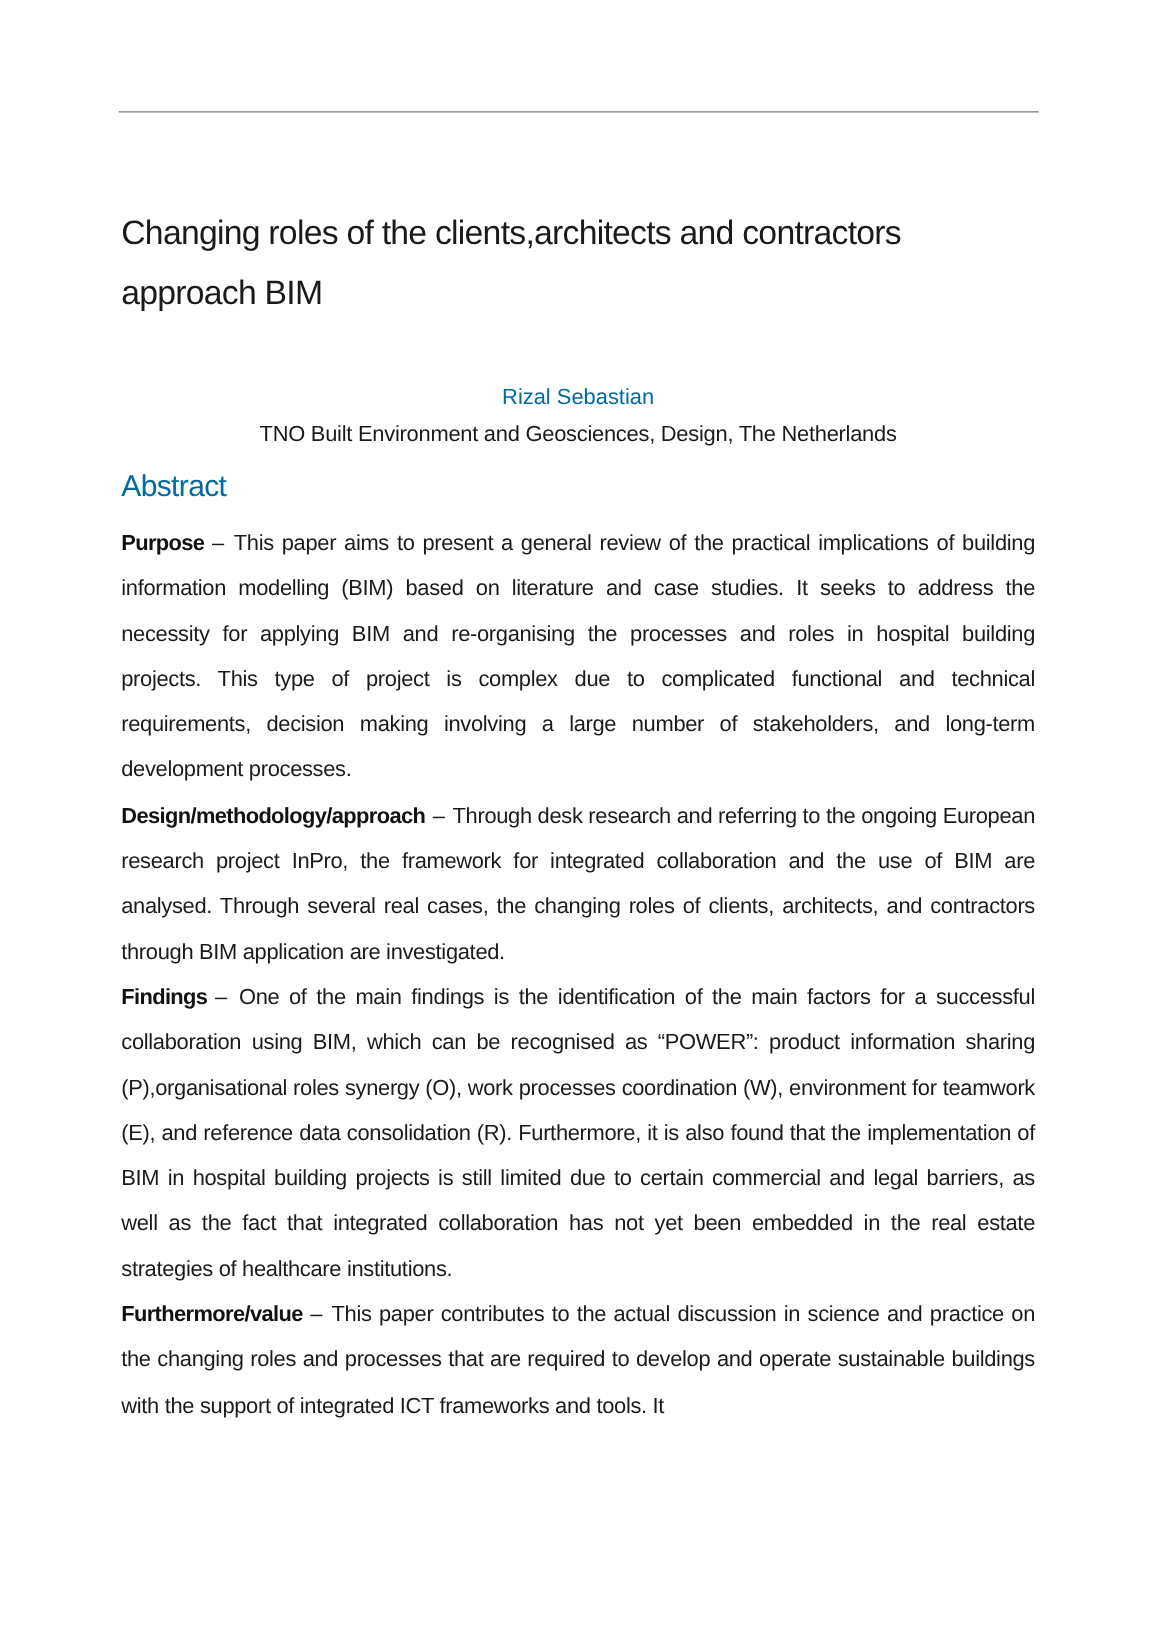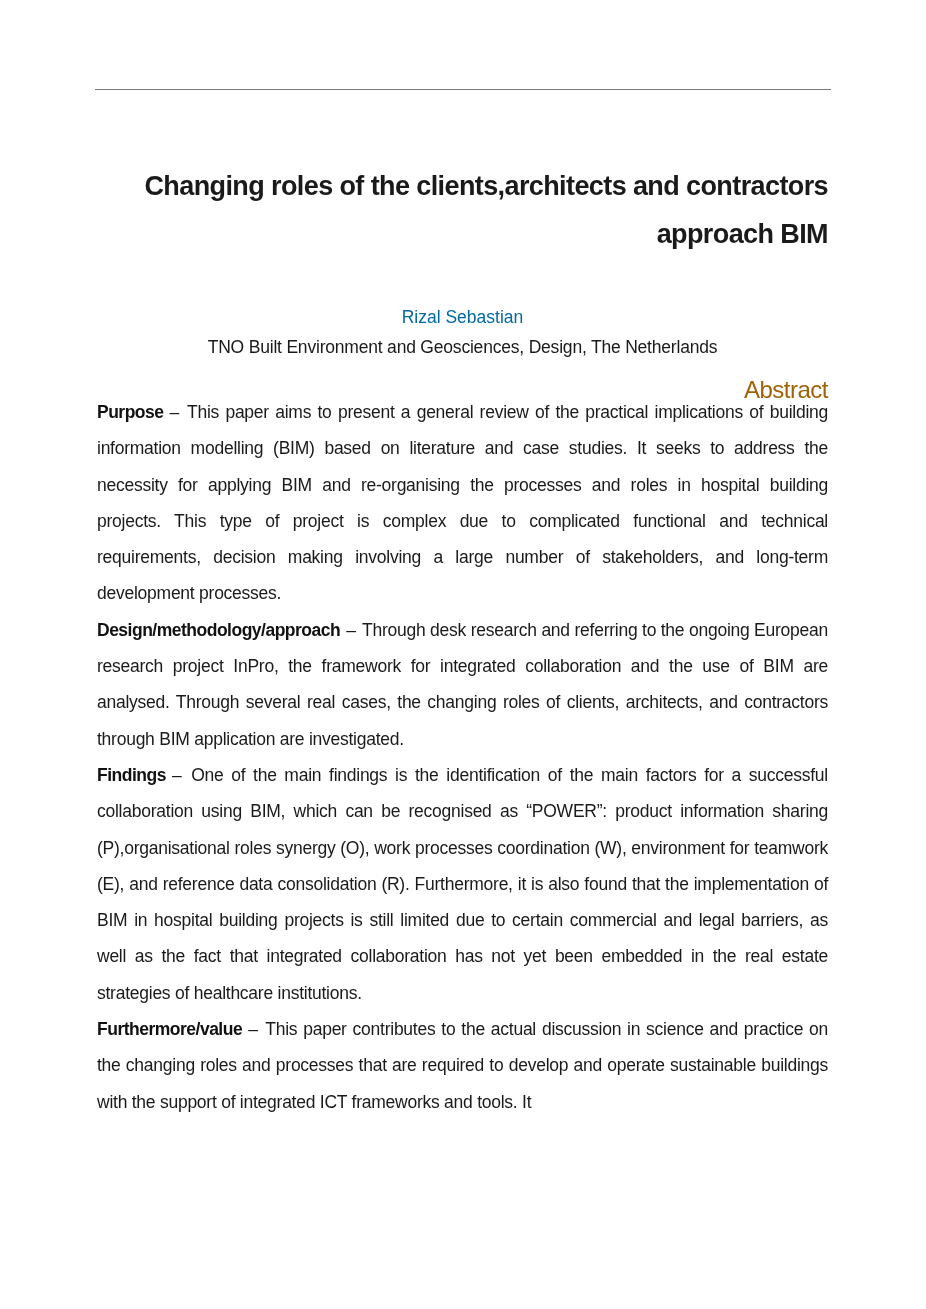--- a/index.html
+++ b/index.html
@@ -21,24 +21,24 @@
       top: 89px;
       width: 736px;
       height: 0;
       border-top: 1.5px solid #7a7a7a;
     }
     .title {
       position: absolute;
       left: 97px;
       top: 162px;
       width: 731px;
-      text-align: right;
+      text-align: left;
       font-size: 27px;
       line-height: 48px;
-      font-weight: bold;
+      font-weight: normal;
       color: #1a1a1a;
       letter-spacing: -0.6px;
       margin: 0;
     }
     .author {
       position: absolute;
       left: 97px;
       top: 305px;
       width: 731px;
       text-align: center;
@@ -55,32 +55,32 @@
       font-size: 17.5px;
       line-height: 24px;
       color: #1a1a1a;
       letter-spacing: -0.2px;
     }
     .abstract-heading {
       position: absolute;
       left: 97px;
       top: 374px;
       width: 731px;
-      text-align: right;
+      text-align: left;
       font-size: 24px;
       line-height: 32px;
       font-weight: normal;
-      color: #a16207;
+      color: #0369a1;
       margin: 0;
       letter-spacing: -0.5px;
     }
     .abstract-body {
       position: absolute;
       left: 97px;
-      top: 394px;
+      top: 416px;
       width: 731px;
     }
     .abstract-para {
       margin: 0;
       font-size: 17.5px;
       line-height: 36.3px;
       text-align: justify;
       color: #1a1a1a;
       letter-spacing: -0.25px;
     }

